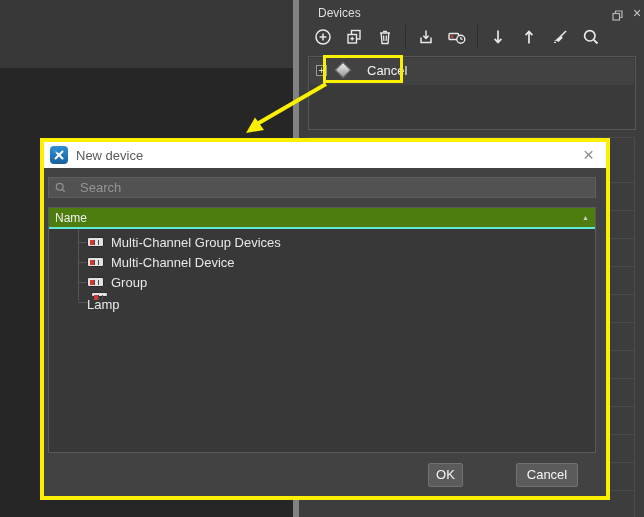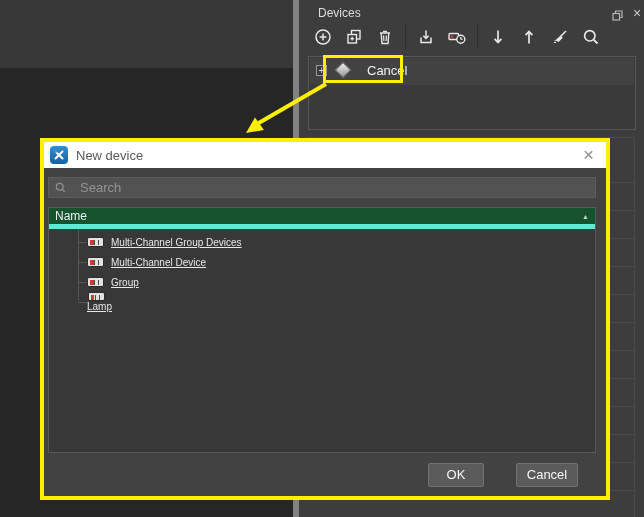--- a/index.html
+++ b/index.html
@@ -49,35 +49,35 @@
   .dlg-appicon { width:18px; height:18px; border-radius:4px; background:linear-gradient(180deg,#2f8fd8,#17629f);
     display:flex; align-items:center; justify-content:center; }
   .dlg-title { margin-left:8px; font-size:13px; color:#595959; }
   .dlg-close { margin-left:auto; color:#8f8f8f; font-size:19px; line-height:18px; padding:0 6px; }
   .dlg-search { position:absolute; left:4px; top:35px; width:548px; height:21px; background:#525252; border:1px solid #5e5e5e;
     display:flex; align-items:center; padding:0 5px; }
   .dlg-search input { flex:1; background:transparent; border:none; outline:none; color:#cfcfcf; font-size:13px;
     font-family:"Liberation Sans",sans-serif; margin-left:13px; }
   .dlg-search input::placeholder { color:#949494; }
   .listbox { position:absolute; left:4px; top:65px; width:548px; height:246px; background:#383838; border:1px solid #5a5a5a; }
-  .list-header { position:absolute; left:0; top:0; right:0; height:21px; background:#14532d; border-bottom:5px solid #5eead4;
+  .list-header { position:absolute; left:0; top:0; right:0; height:21px; background:#4d7c0f; border-bottom:2px solid #5eead4;
     display:flex; align-items:center; padding:0 6px; color:#f0f0f0; font-size:12px;text-align:center; }
   .sort-glyph { margin-left:auto; font-size:7px; color:#cccccc; }
   .tree-lines { position:absolute; left:0; top:0; }
   .tl-v { position:absolute; left:29px; top:21px; width:1px; height:72px; background:#555; }
   .tl-h { position:absolute; left:29px; width:10px; height:1px; background:#555; }
-  .list-item { position:absolute; left:38px; height:20px; display:flex; align-items:center; color:#e8e8e8; font-size:10px;text-decoration:underline; }
+  .list-item { position:absolute; left:38px; height:20px; display:flex; align-items:center; color:#e8e8e8; font-size:13px; }
   .module-icon { width:17px; height:10px; background:#e3e3e3; border-radius:2px; position:relative; margin-right:7px;
     border:1px solid #2c2c2c; }
   .module-dot { position:absolute; left:2px; top:2px; width:3.5px; height:4.5px; background:#cf3a30; }
   .module-grill { position:absolute; right:2px; top:2px; width:7px; height:5px;
     background:repeating-linear-gradient(90deg,#4a4a4a 0 1.5px, transparent 1.5px 4px); }
   .dlg-btn { position:absolute; top:321px; height:24px; background:#5b5b5b; border:1px solid #727272; border-radius:2px;
     color:#f5f5f5; font-size:13px; text-align:center; line-height:22px; }
-  .btn-ok { left:384px; width:56px; }
+  .btn-ok { left:384px; width:35px; }
   .btn-cancel { left:472px; width:62px; }
 
   svg { display:block; }
 </style>
 </head>
 <body>
 
 <div class="abs app-header"></div>
 <div class="abs color-wheel"></div>
 <div class="abs help-box">?</div>

